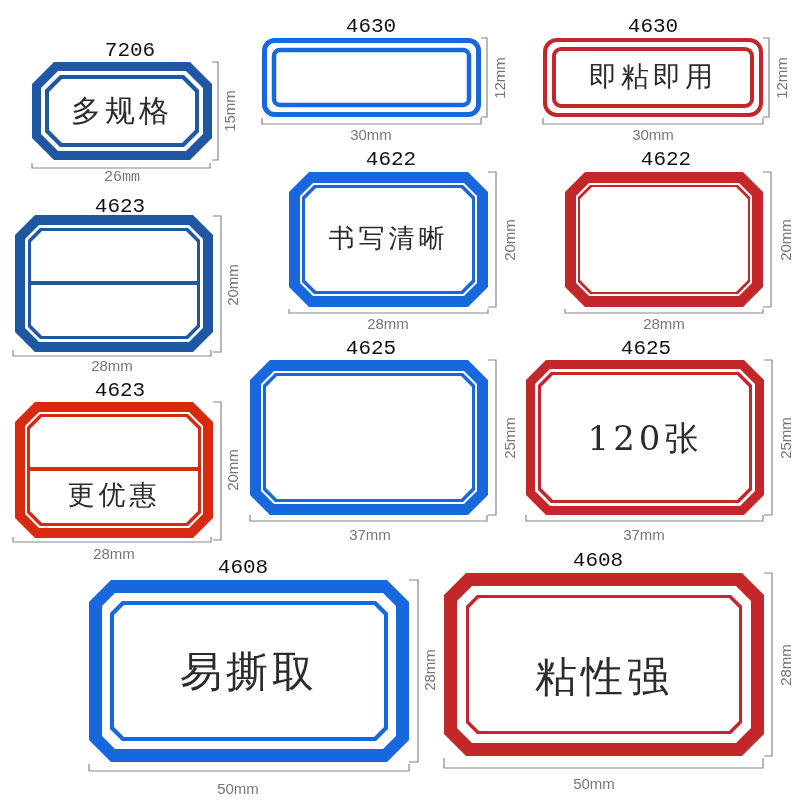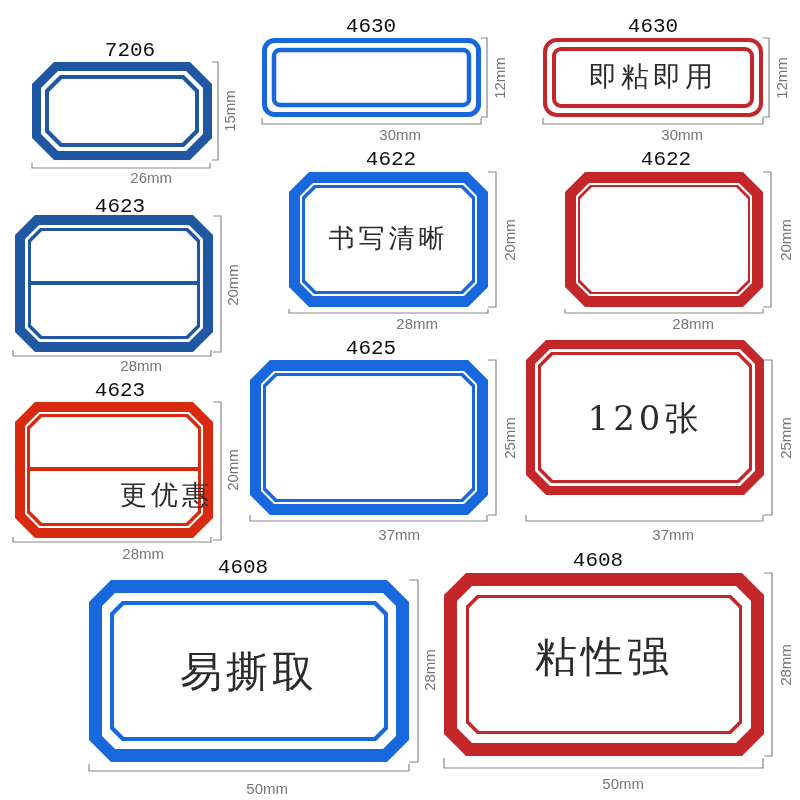--- a/index.html
+++ b/index.html
@@ -1,34 +1,35 @@
 <!DOCTYPE html>
 <html><head>
   <meta charset="utf-8">
   <style>
     html, body { margin: 0; padding: 0; background: #ffffff; }
     body { width: 800px; height: 800px; position: relative; overflow: hidden; font-family: "Liberation Sans", sans-serif; }
     .label { position: absolute; }
     .label svg { position: absolute; left: 0; top: 0; overflow: visible; }
     .code { position: absolute; font-size: 21px; color: #111; text-align: center; width: 120px; line-height: 22px; font-family: Liberation Mono, monospace; }
-    .dimw { position: absolute; font-size: 15px; color: #777; text-align: right; width: 100px; line-height: 16px; font-weight: 300; }
+    .dimw { position: absolute; font-size: 15px; color: #777; text-align: center; width: 100px; line-height: 16px; font-weight: 300; }
     .dimh { position: absolute; font-size: 15px; color: #777; line-height: 16px; transform: rotate(-90deg); transform-origin: center center; width: 60px; text-align: center; }
     .txt { position: absolute; color: #2b2b2b; text-align: center; white-space: nowrap; font-family: "DejaVu Serif", serif; letter-spacing: 4px; }
   </style>
 </head>
 <body>
 
 <div class="code" style="left:70px;top:40px;">7206</div>
 <div class="label" style="left:32px;top:62px;width:180px;height:98px;">
   <svg width="180" height="98">
     <polygon points="22,0 158,0 180,22 180,76 158,98 22,98 0,76 0,22" fill="#1f57a3"></polygon>
     <polygon points="26,9 154,9 171,26 171,72 154,89 26,89 9,72 9,26" fill="#fff"></polygon>
     <polygon points="28,13 152,13 167,28 167,70 152,85 28,85 13,70 13,28" fill="#1f57a3"></polygon>
     <polygon points="30,17 150,17 163,30 163,68 150,81 30,81 17,68 17,30" fill="#fff"></polygon>
   </svg>
+  <div class="txt" style="left:0;width:180px;top:30px;font-size:30px;line-height:38px;">多规格</div>
 </div>
 <svg style="position:absolute;left:0;top:0;" width="800" height="800">
   <g stroke="#888" stroke-width="1.2" fill="none">
 
     <polyline points="32,163 32,168 210,168 210,163"></polyline>
     <polyline points="212,62 218,62 218,160 212,160"></polyline>
 
     <polyline points="262,118 262,124 481,124 481,118"></polyline>
     <polyline points="481,38 487,38 487,117 481,117"></polyline>
 
@@ -53,21 +54,21 @@
     <polyline points="526,515 526,521 763,521 763,515"></polyline>
     <polyline points="764,360 772,360 772,515 764,515"></polyline>
 
     <polyline points="89,764 89,771 409,771 409,764"></polyline>
     <polyline points="409,580 418,580 418,762 409,762"></polyline>
 
     <polyline points="444,758 444,768 763,768 763,758"></polyline>
     <polyline points="764,573 772,573 772,756 764,756"></polyline>
   </g>
 </svg>
-<div class="dimw" style="left:72px;top:170px;">26mm</div>
+<div class="dimw" style="left:72px;top:170px;font-family:Liberation Mono, monospace;">26mm</div>
 <div class="dimh" style="left:200px;top:103px;">15mm</div>
 
 <div class="code" style="left:311px;top:16px;">4630</div>
 <div class="label" style="left:262px;top:38px;width:219px;height:79px;">
   <svg width="219" height="79">
     <rect x="2.5" y="2.5" width="214" height="74" rx="10" fill="none" stroke="#1767dd" stroke-width="5"></rect>
     <rect x="12" y="12" width="195" height="55" rx="6" fill="none" stroke="#1767dd" stroke-width="4.5"></rect>
   </svg>
 </div>
 <div class="dimw" style="left:321px;top:127px;">30mm</div>
@@ -124,39 +125,39 @@
 
 <div class="code" style="left:60px;top:380px;">4623</div>
 <div class="label" style="left:15px;top:402px;width:198px;height:136px;">
   <svg width="198" height="136">
     <polygon points="20,0 178,0 198,20 198,116 178,136 20,136 0,116 0,20" fill="#d72a0f"></polygon>
     <polygon points="24,10 174,10 188,24 188,112 174,126 24,126 10,112 10,24" fill="#fff"></polygon>
     <polygon points="25,12 173,12 186,25 186,111 173,124 25,124 12,111 12,25" fill="#d72a0f"></polygon>
     <polygon points="27,15 171,15 183,27 183,109 171,121 27,121 15,109 15,27" fill="#fff"></polygon>
     <rect x="14" y="65" width="170" height="4" fill="#d72a0f"></rect>
   </svg>
-  <div class="txt" style="left:0;width:198px;top:76px;font-size:27px;line-height:34px;text-align:right;">更优惠</div>
+  <div class="txt" style="left:0;width:198px;top:76px;font-size:27px;line-height:34px;">更优惠</div>
 </div>
 <div class="dimw" style="left:64px;top:546px;">28mm</div>
 <div class="dimh" style="left:203px;top:462px;">20mm</div>
 
 <div class="code" style="left:311px;top:338px;">4625</div>
 <div class="label" style="left:250px;top:360px;width:238px;height:155px;">
   <svg width="238" height="155">
     <polygon points="20,0 218,0 238,20 238,135 218,155 20,155 0,135 0,20" fill="#1767dd"></polygon>
     <polygon points="24,11 214,11 227,24 227,131 214,144 24,144 11,131 11,24" fill="#fff"></polygon>
     <polygon points="25,13 213,13 225,25 225,130 213,142 25,142 13,130 13,25" fill="#1767dd"></polygon>
     <polygon points="27,16 211,16 222,27 222,128 211,139 27,139 16,128 16,27" fill="#fff"></polygon>
   </svg>
 </div>
 <div class="dimw" style="left:320px;top:527px;">37mm</div>
 <div class="dimh" style="left:480px;top:430px;">25mm</div>
 
 <div class="code" style="left:586px;top:338px;">4625</div>
-<div class="label" style="left:526px;top:340px;width:238px;height:155px;">
+<div class="label" style="left:526px;top:360px;width:238px;height:155px;">
   <svg width="238" height="155">
     <polygon points="20,0 218,0 238,20 238,135 218,155 20,155 0,135 0,20" fill="#c3272a"></polygon>
     <polygon points="24,9 214,9 229,24 229,131 214,146 24,146 9,131 9,24" fill="#fff"></polygon>
     <polygon points="25,12 213,12 226,25 226,130 213,143 25,143 12,130 12,25" fill="#c3272a"></polygon>
     <polygon points="27,15 211,15 223,27 223,128 211,140 27,140 15,128 15,27" fill="#fff"></polygon>
   </svg>
   <div class="txt" style="left:0;width:238px;top:58px;font-size:34px;line-height:40px;">120张</div>
 </div>
 <div class="dimw" style="left:594px;top:527px;">37mm</div>
 <div class="dimh" style="left:756px;top:430px;">25mm</div>
@@ -175,16 +176,16 @@
 <div class="dimh" style="left:400px;top:662px;">28mm</div>
 
 <div class="code" style="left:538px;top:550px;">4608</div>
 <div class="label" style="left:444px;top:573px;width:320px;height:183px;">
   <svg width="320" height="183">
     <polygon points="22,0 298,0 320,22 320,161 298,183 22,183 0,161 0,22" fill="#c3272a"></polygon>
     <polygon points="28,13 292,13 307,28 307,155 292,170 28,170 13,155 13,28" fill="#fff"></polygon>
     <polygon points="33,22 287,22 298,33 298,150 287,161 33,161 22,150 22,33" fill="#c3272a"></polygon>
     <polygon points="35,25 285,25 295,35 295,148 285,158 35,158 25,148 25,35" fill="#fff"></polygon>
   </svg>
-  <div class="txt" style="left:0;width:320px;top:60px;font-size:42px;line-height:48px;">粘性强</div>
+  <div class="txt" style="left:0;width:320px;top:80px;font-size:42px;line-height:48px;">粘性强</div>
 </div>
 <div class="dimw" style="left:544px;top:776px;">50mm</div>
 <div class="dimh" style="left:756px;top:657px;">28mm</div>
 
 </body></html>

